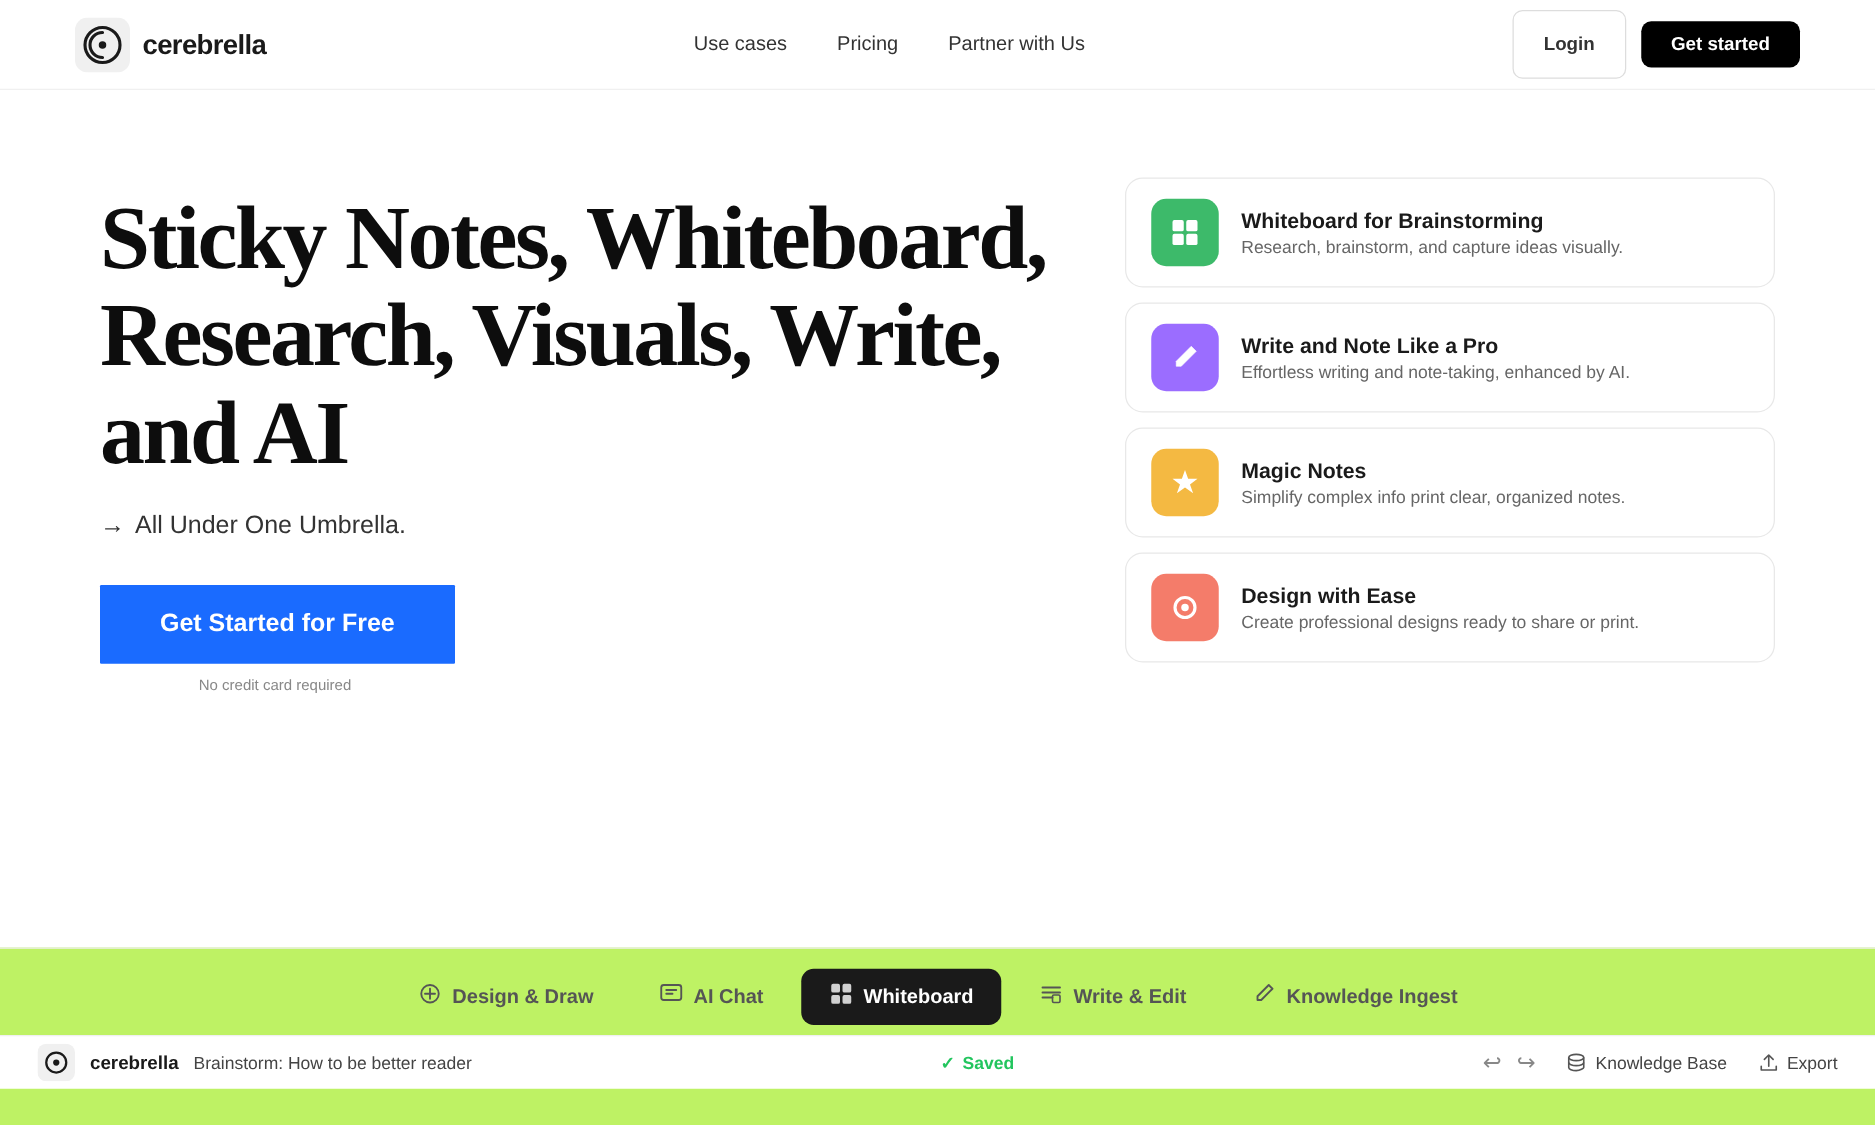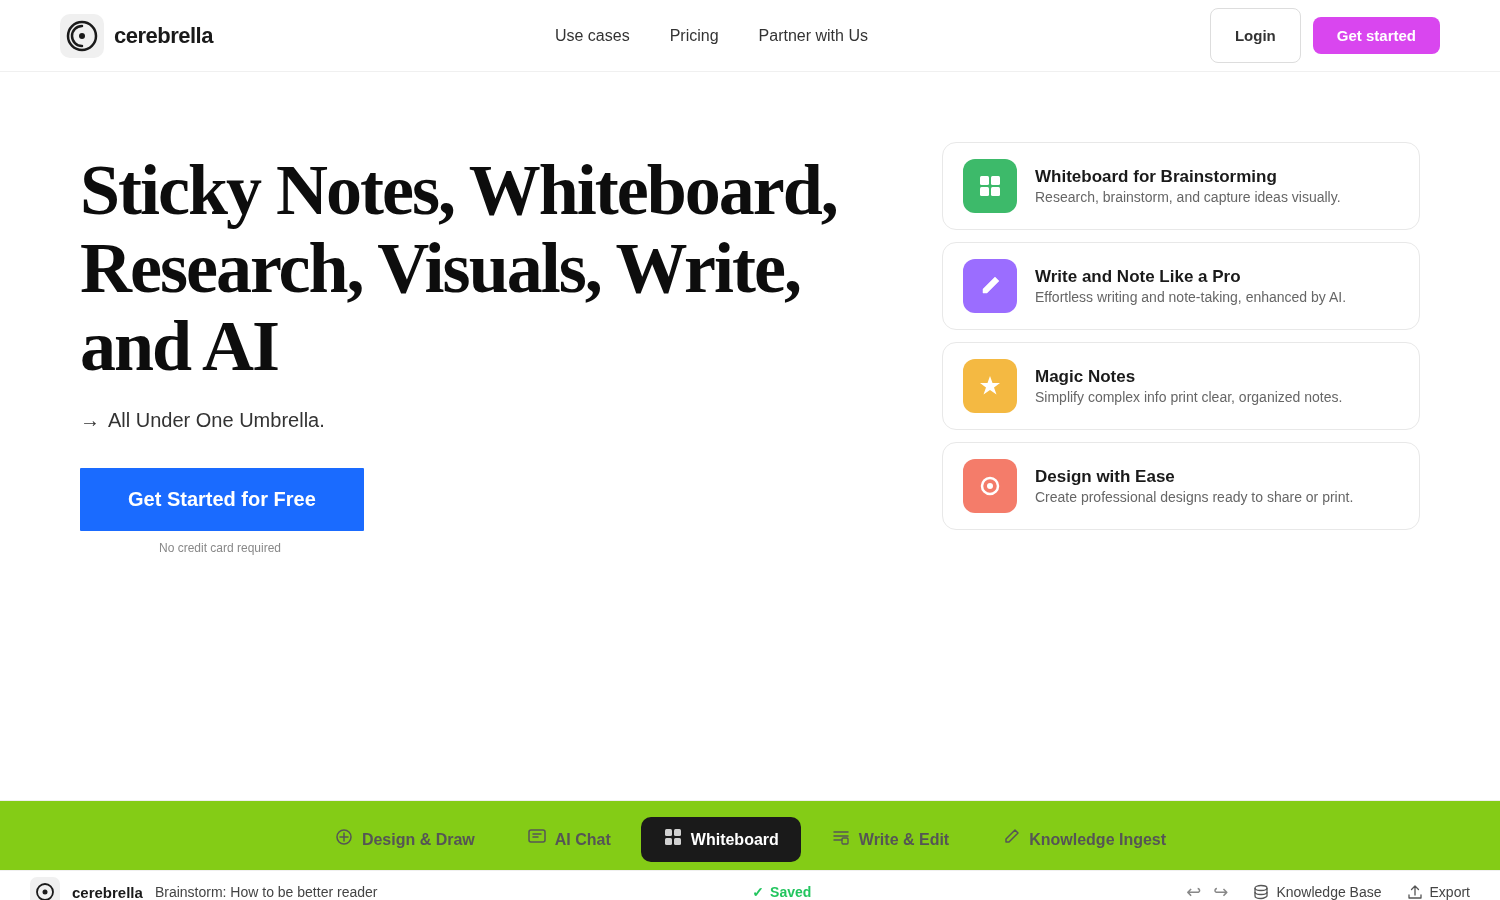--- a/index.html
+++ b/index.html
@@ -55,21 +55,21 @@
       border-radius: 8px;
       background: white;
       font-size: 15px;
       font-weight: 600;
       color: #333;
       cursor: pointer;
     }
     .btn-get-started-nav {
       padding: 10px 24px;
       border-radius: 8px;
-      background: #d946ef;
+      background: #000000;
       font-size: 15px;
       font-weight: 600;
       color: white;
       cursor: pointer;
       border: none;
     }
 
     
     .main-content {
       display: flex;
@@ -134,21 +134,20 @@
       padding-top: 10px;
     }
     .feature-card {
       display: flex;
       align-items: center;
       gap: 18px;
       padding: 16px 20px;
       border: 1.5px solid #e8e8e8;
       border-radius: 14px;
       background: white;
-      margin-left: 42px;
     }
     .feature-icon-wrap {
       width: 54px;
       height: 54px;
       border-radius: 12px;
       display: flex;
       align-items: center;
       justify-content: center;
       flex-shrink: 0;
     }
@@ -167,22 +166,22 @@
       color: #666;
       margin-top: 2px;
     }
 
     
     .bottom-bar {
       position: absolute;
       bottom: 0;
       left: 0;
       right: 0;
-      height: 100px;
-      background: #84cc16;
+      height: 142px;
+      background: #bef264;
       border-top: 1px solid #eee;
     }
     .tab-bar {
       display: flex;
       justify-content: center;
       align-items: center;
       gap: 8px;
       padding: 16px 0 8px 0;
     }
     .tab-item {

